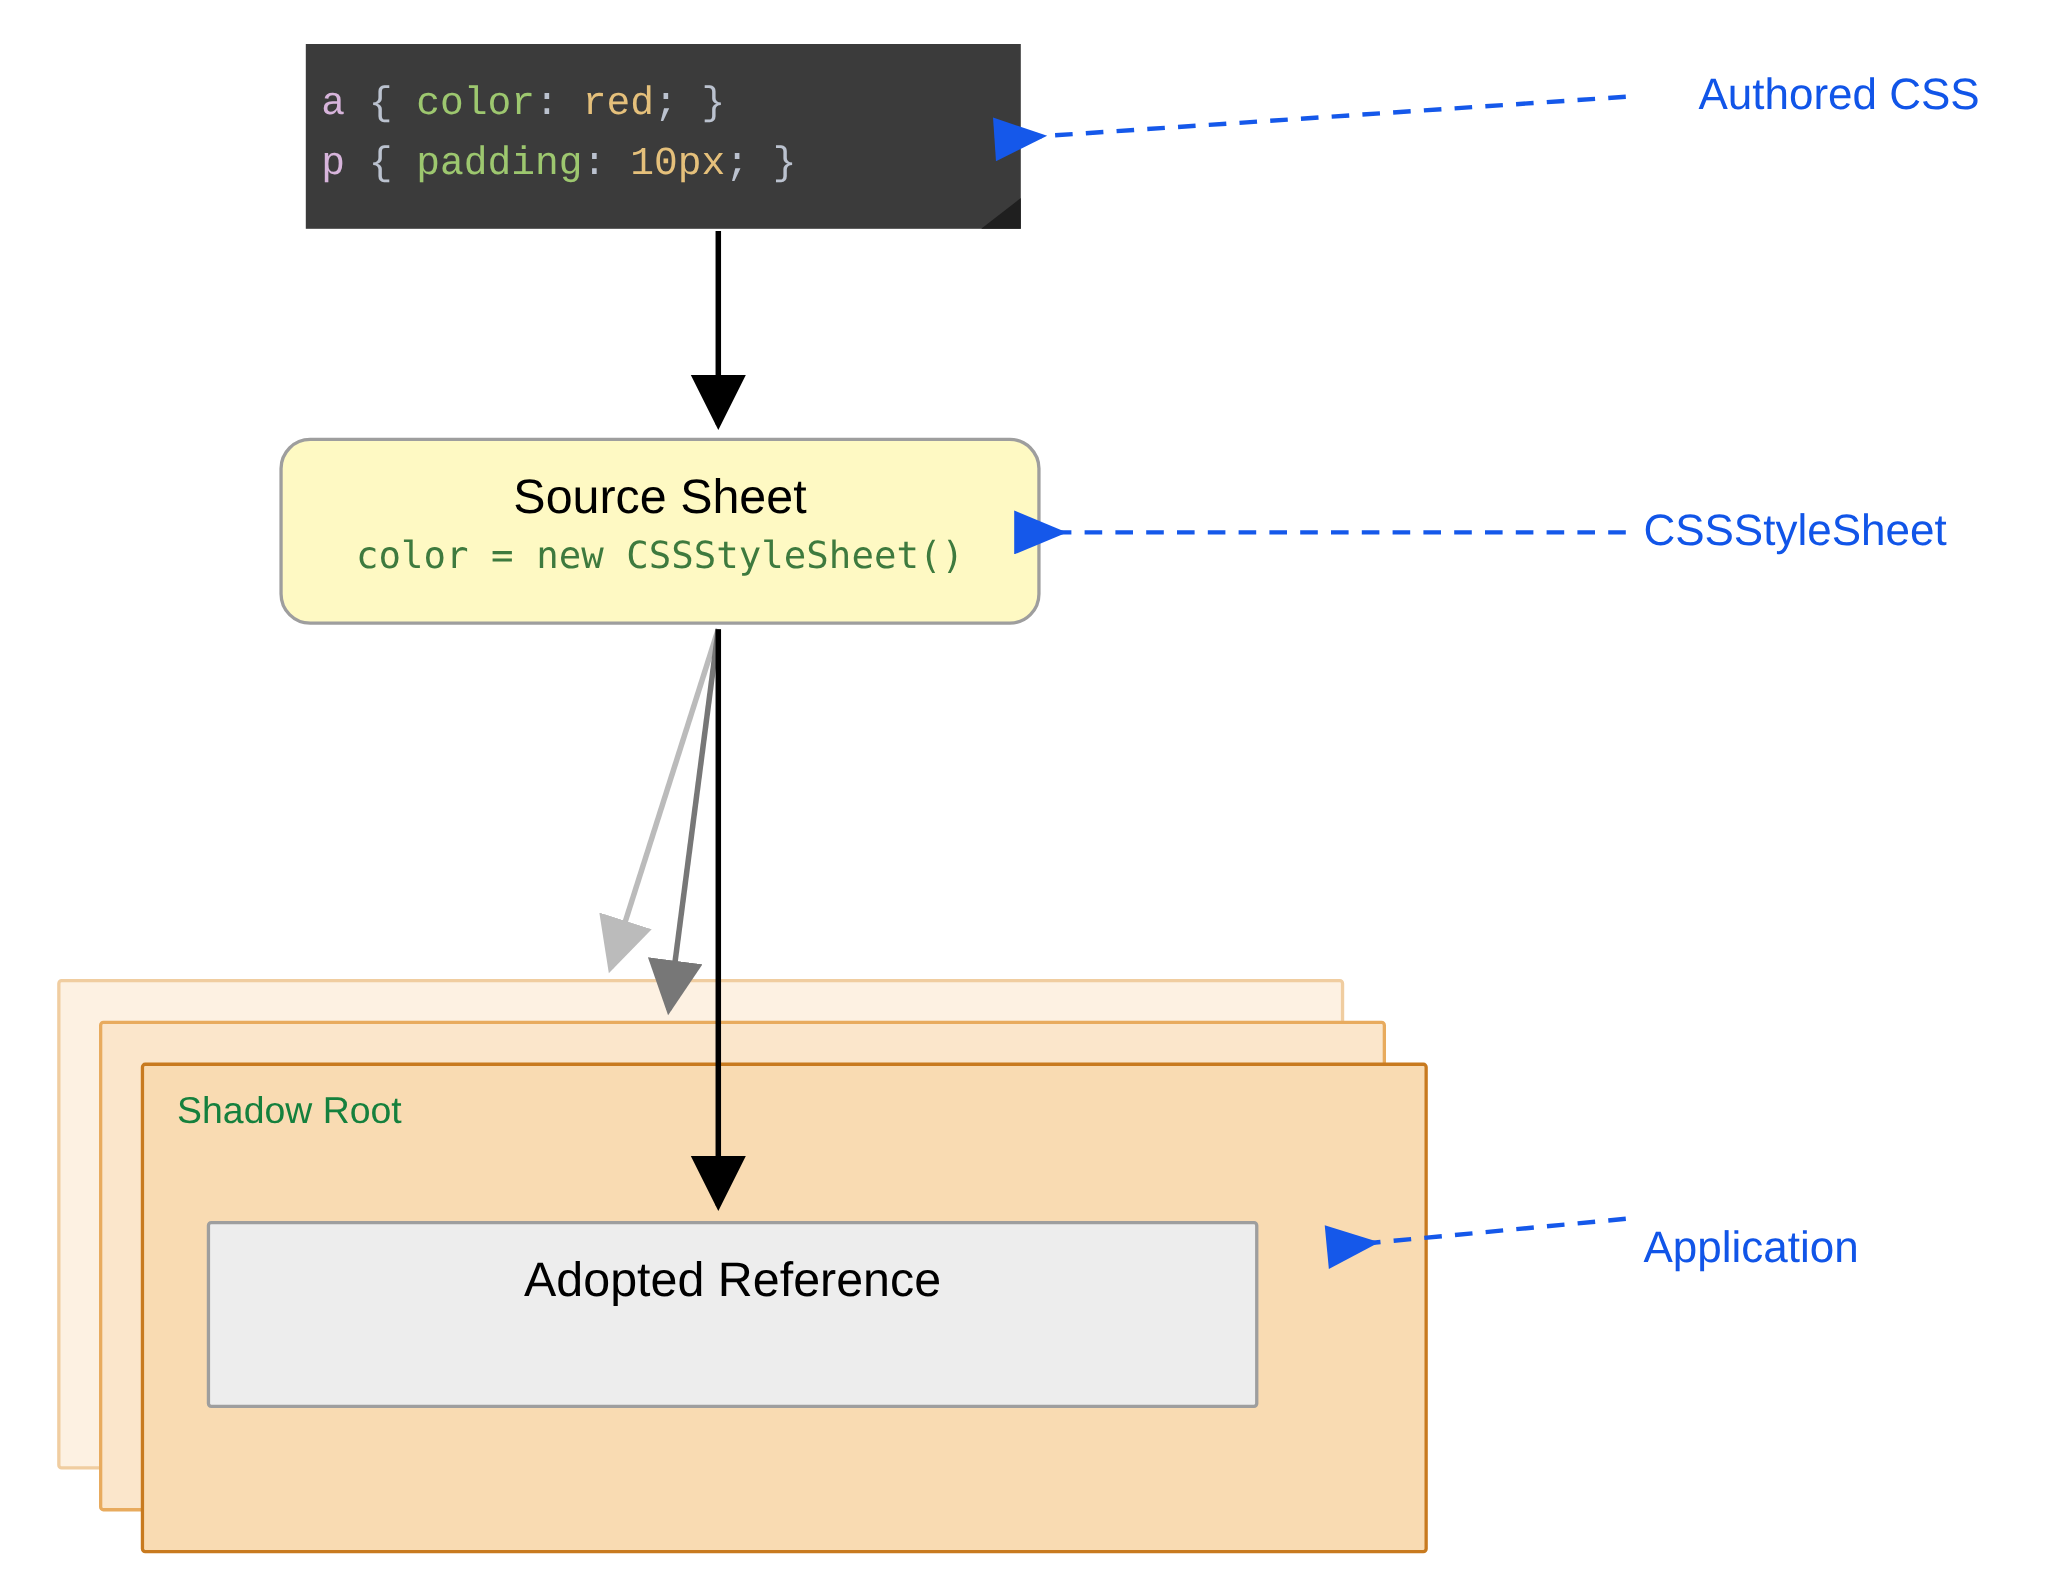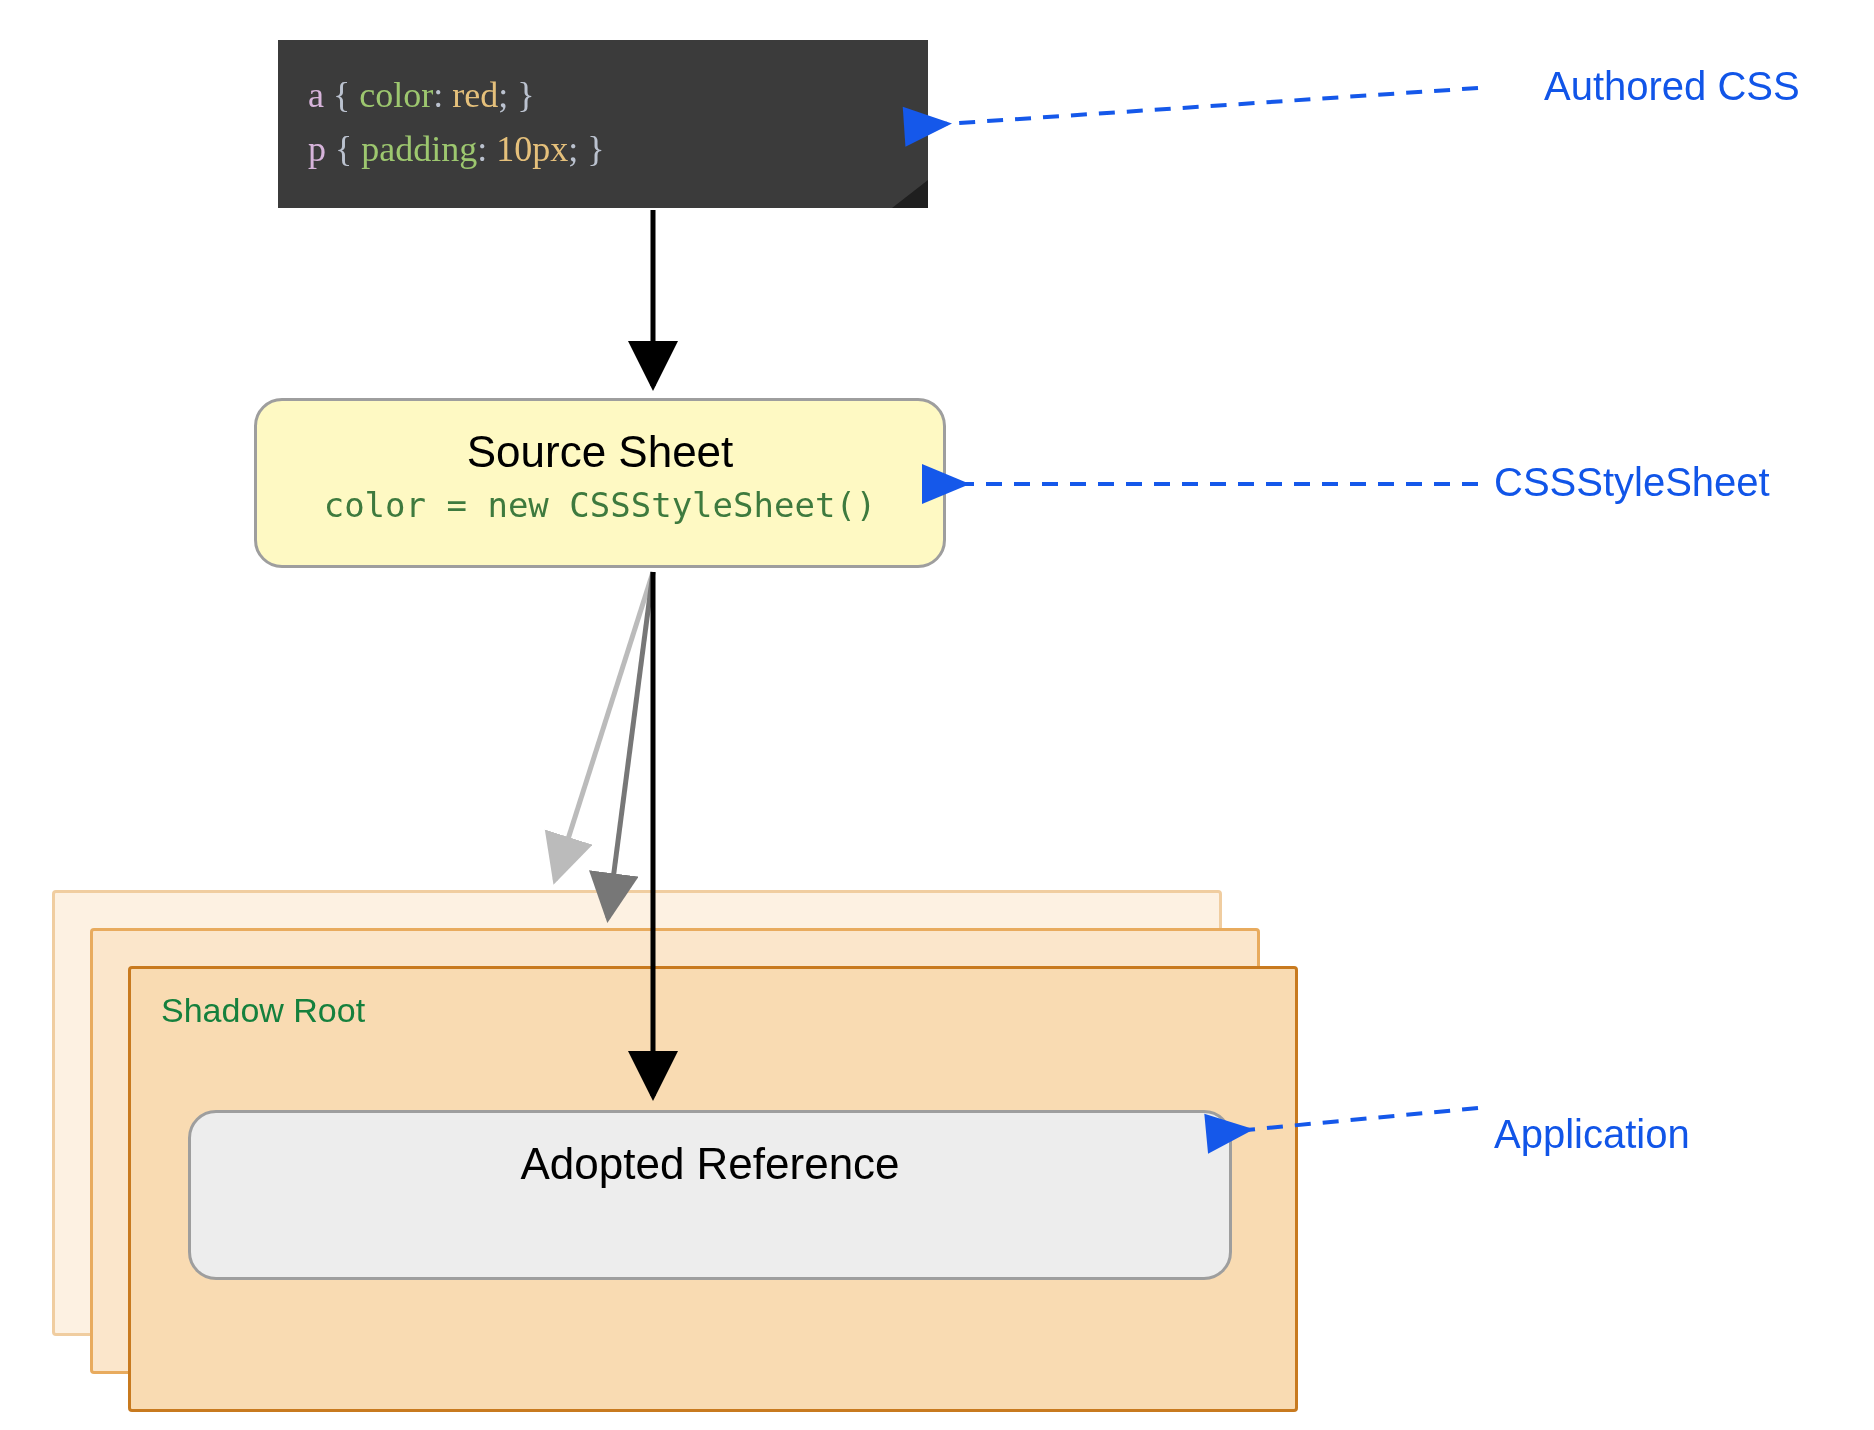--- a/index.html
+++ b/index.html
@@ -10,22 +10,22 @@
   font-family: -apple-system, BlinkMacSystemFont, "Segoe UI", Helvetica, Arial, sans-serif;
   position: relative;
 }
 .code-box {
   position: absolute;
   left: 278px;
   top: 40px;
   width: 650px;
   height: 168px;
   background: #3b3b3b;
-  padding: 28px 30px;
-  font-family: Liberation Serif, serif;
+  padding: 28px 14px;
+  font-family: Liberation Mono, monospace;
   font-size: 36px;
   line-height: 1.5;
   color: #fff;
 }
 .code-box::after {
   content: "";
   position: absolute;
   right: 0;
   bottom: 0;
   width: 0;
@@ -95,25 +95,25 @@
 }
 .shadow-label {
   font-size: 34px;
   color: #15803d;
   font-weight: 400;
 }
 .adopted-box {
   position: absolute;
   left: 188px;
   top: 1110px;
-  width: 1044px;
+  width: 956px;
   height: 170px;
   background: #ededed;
   border: 3px solid #9e9e9e;
-  border-radius: 28px;
+  border-radius: 4px;
   text-align: center;
   padding-top: 26px;
 }
 .annot {
   position: absolute;
   font-size: 40px;
   color: #1155e8;
   font-weight: 400;
 }
 svg.overlay {

